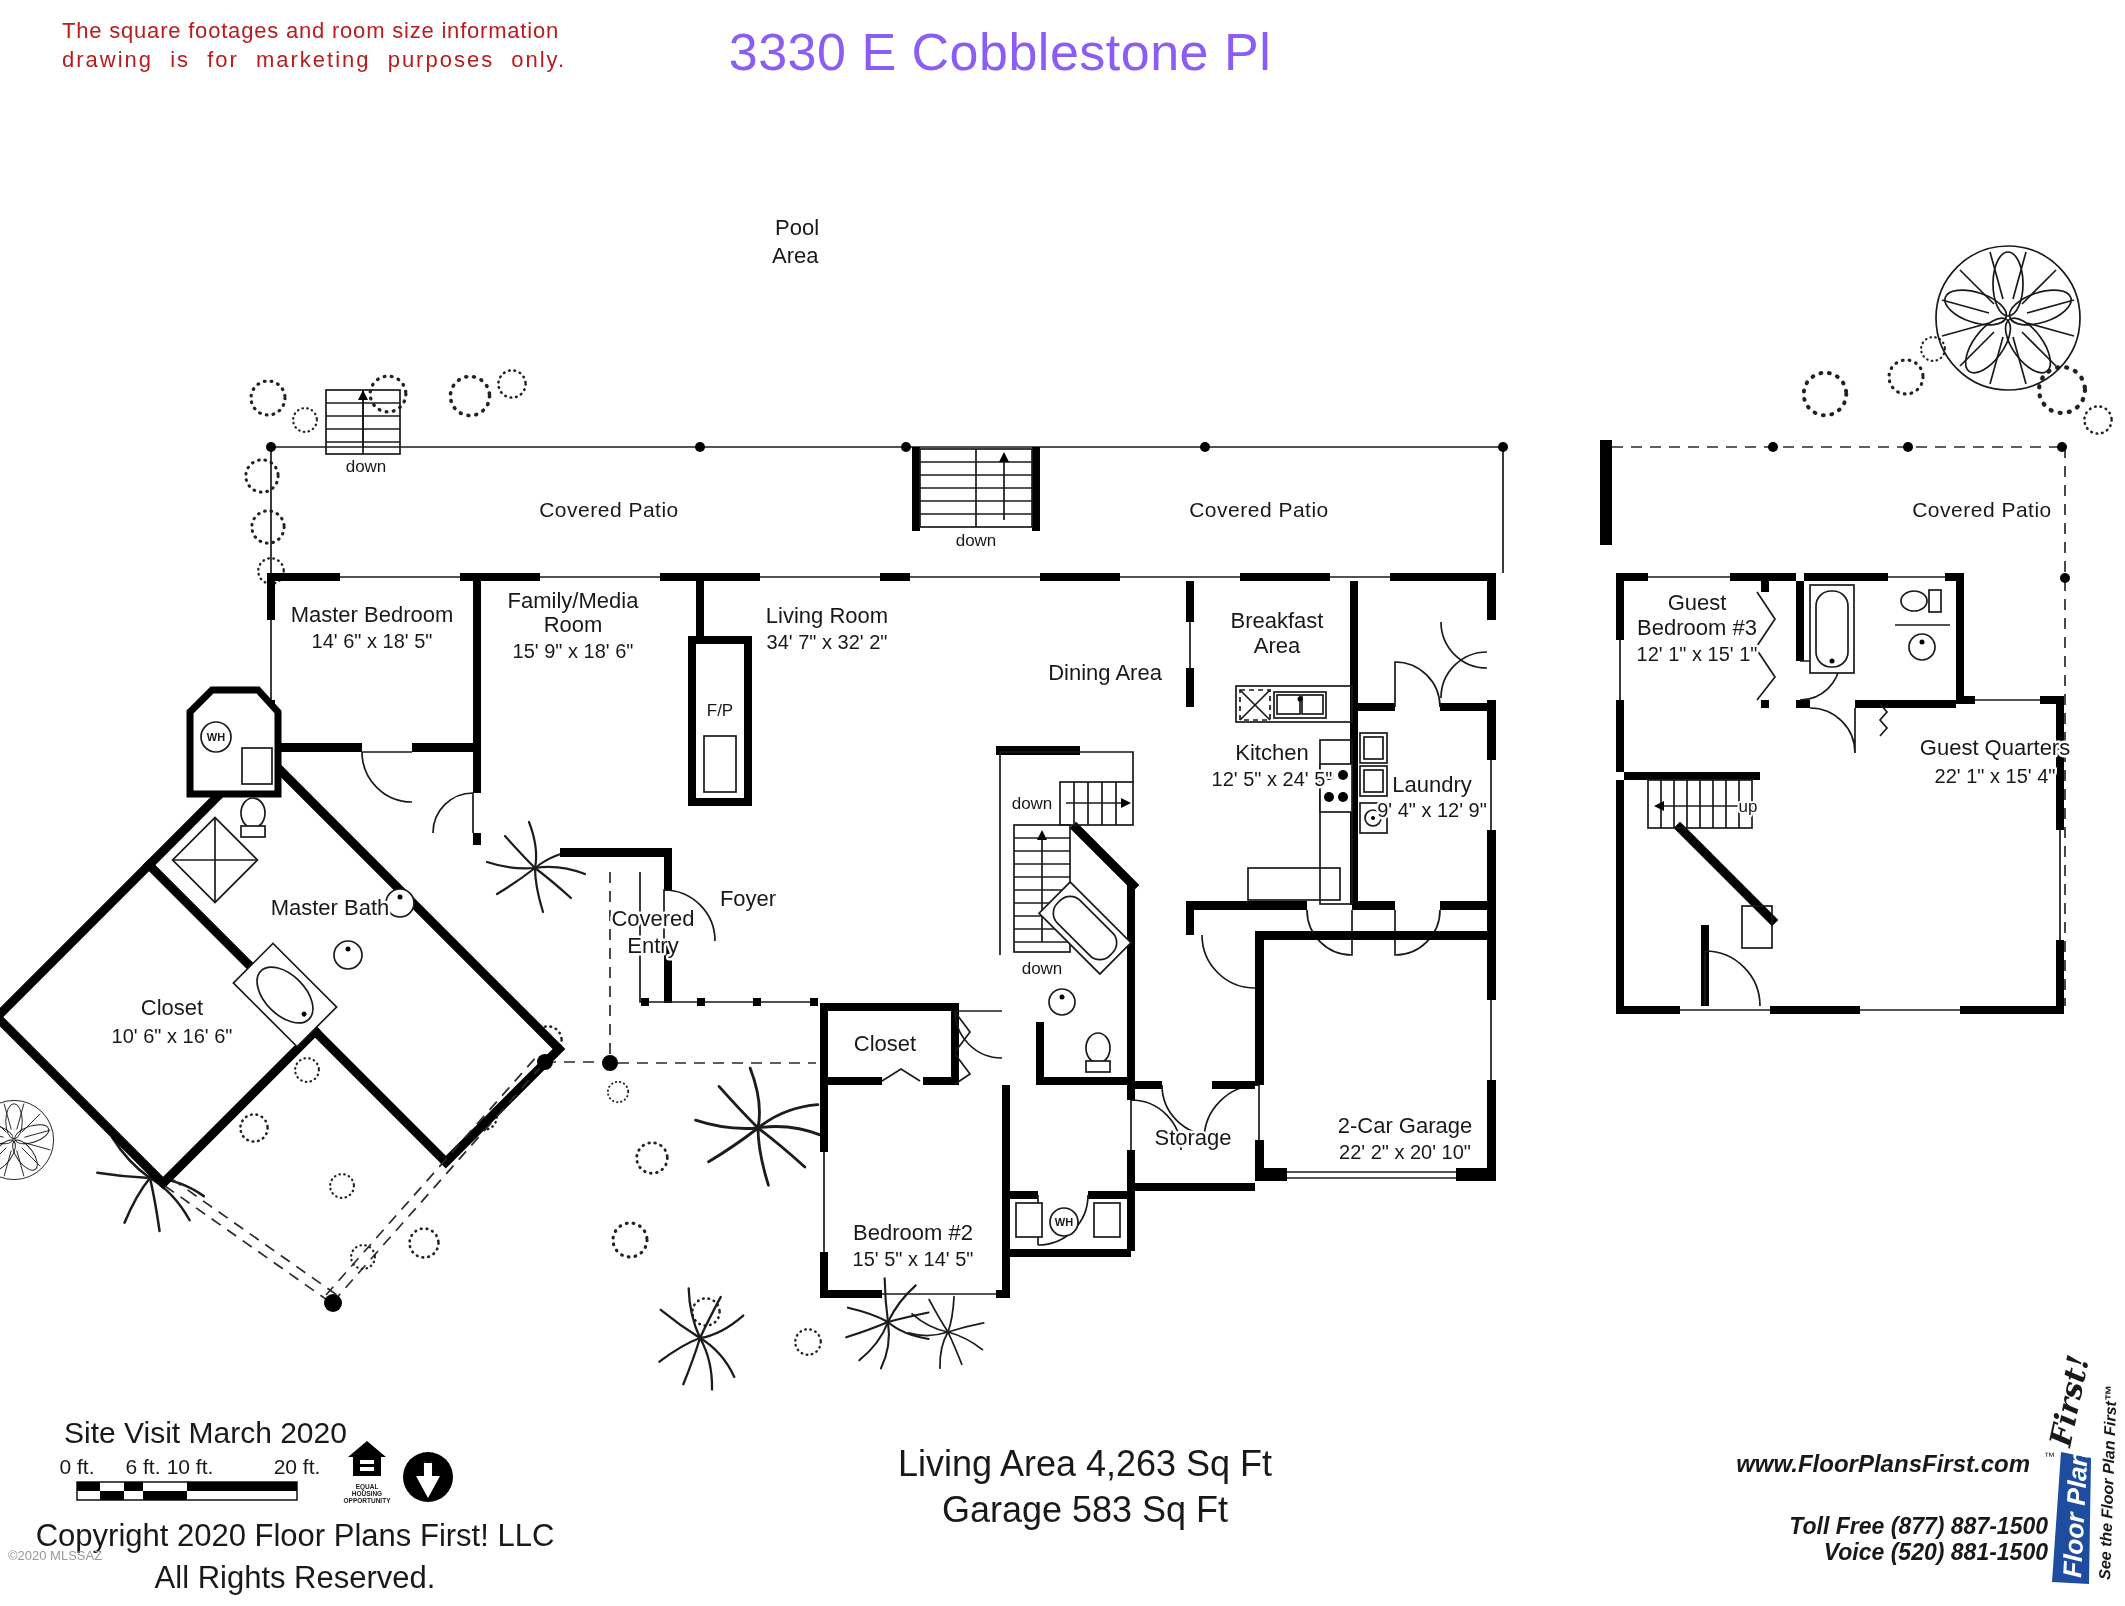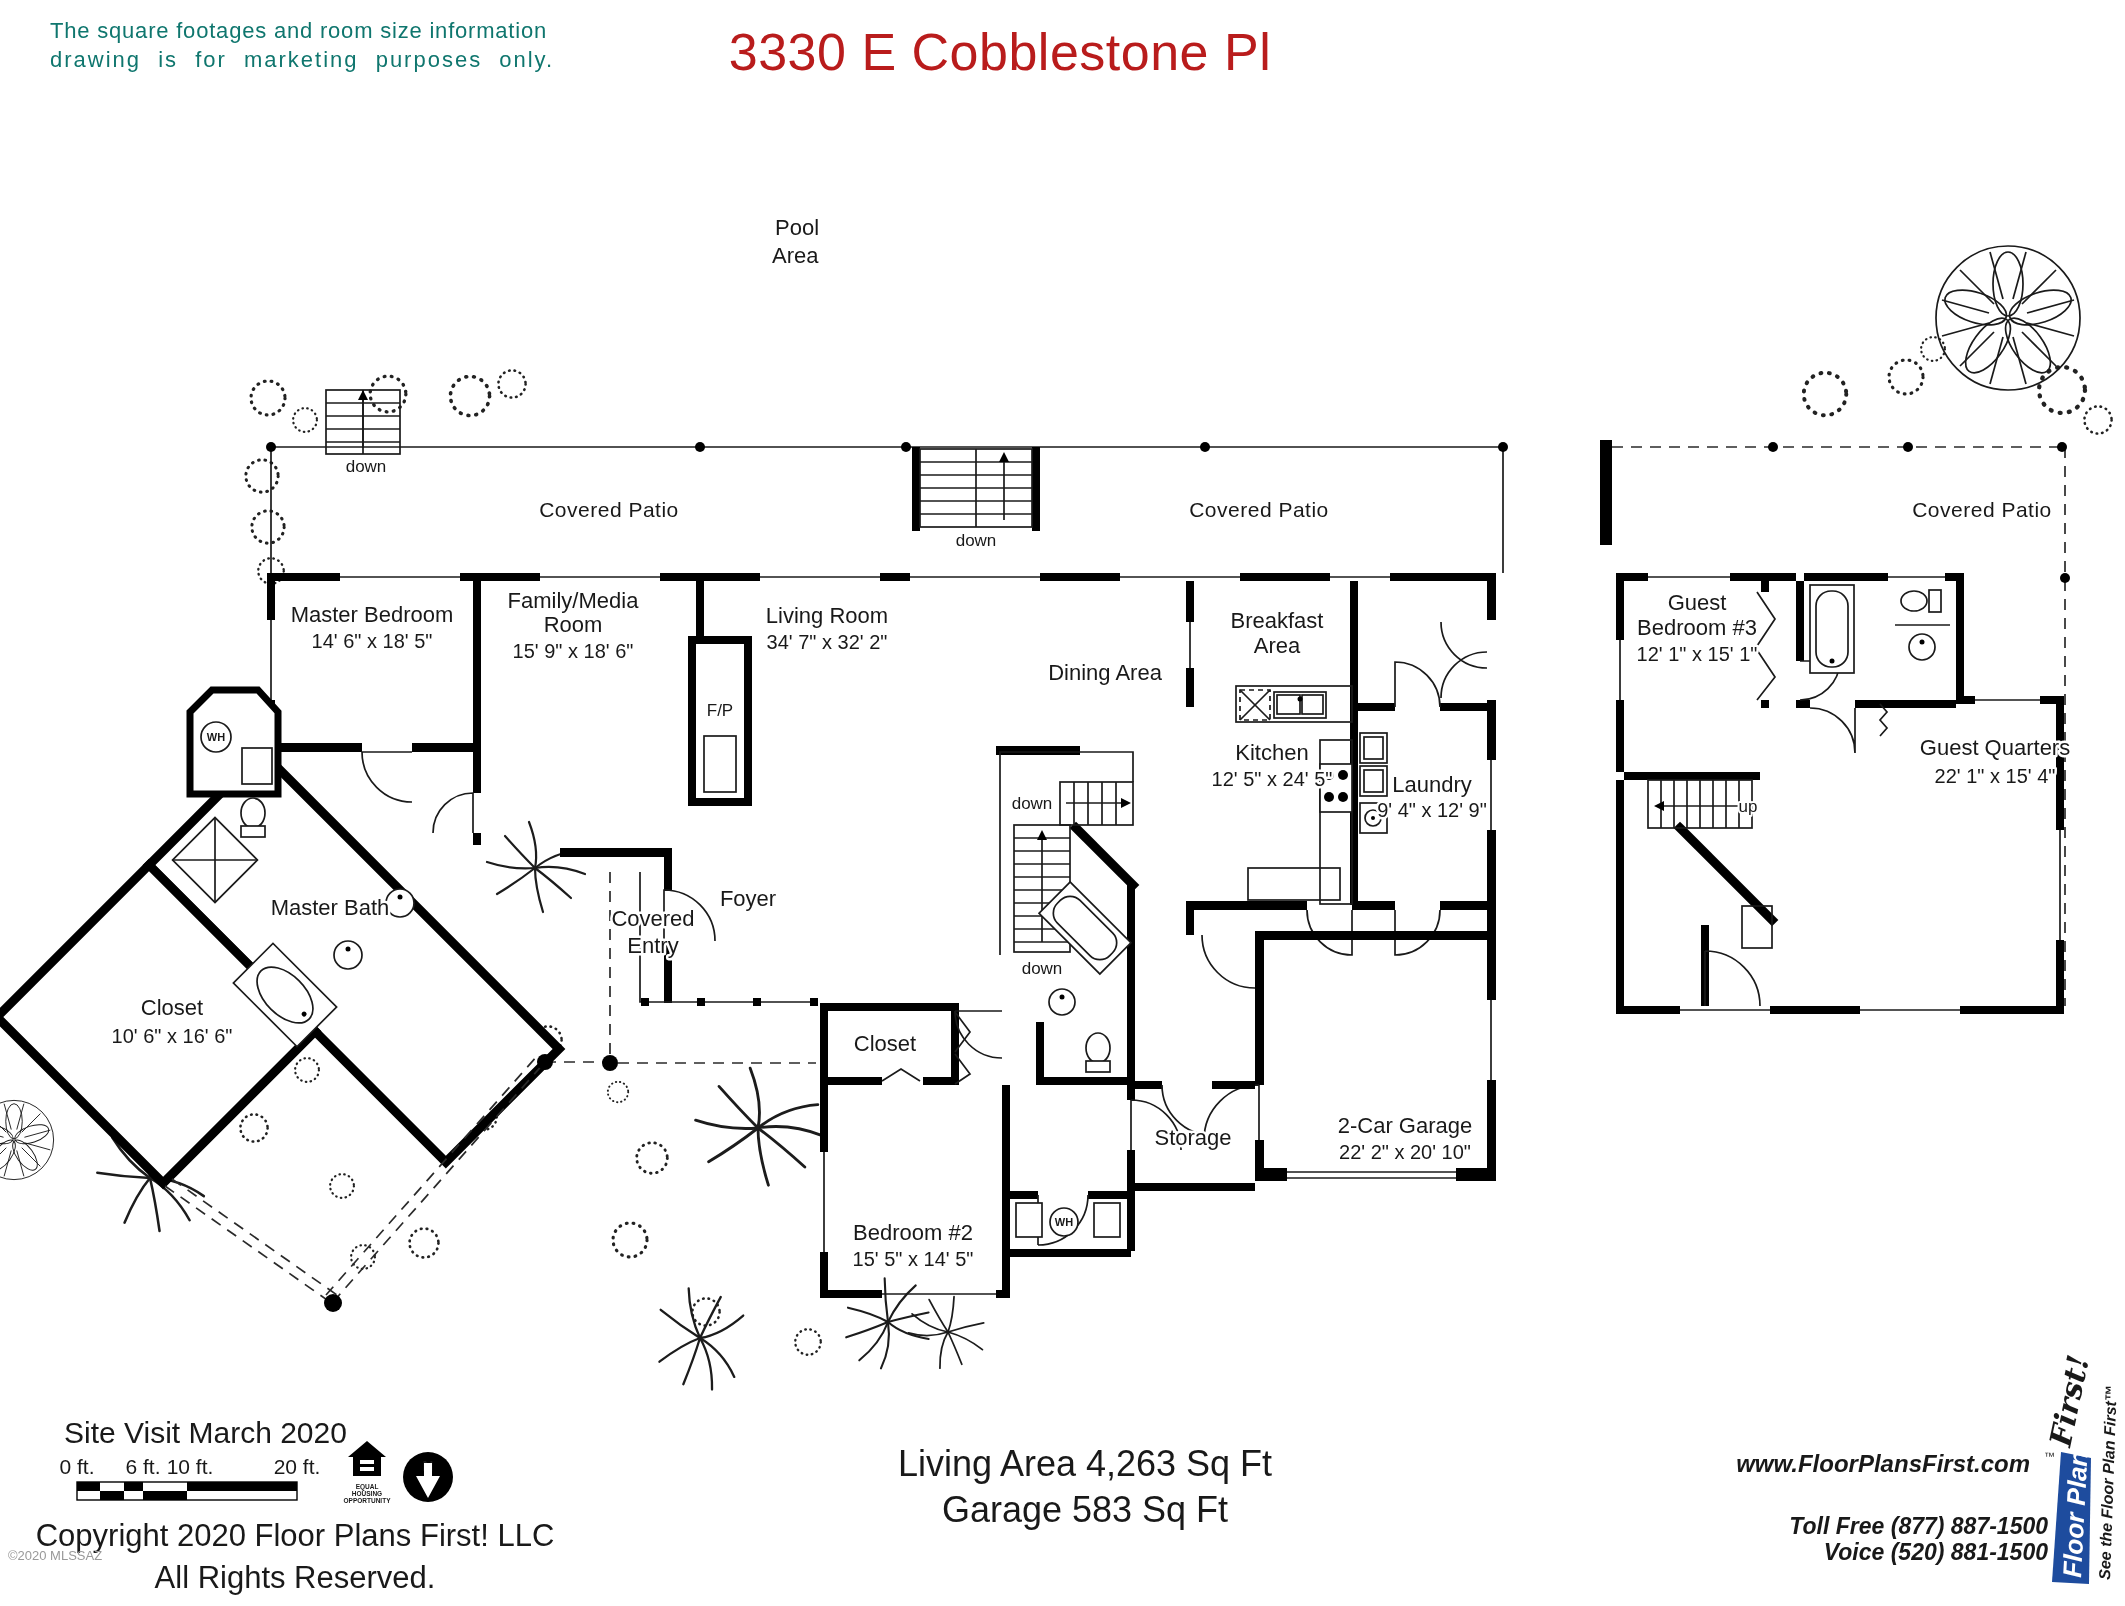--- a/index.html
+++ b/index.html
@@ -1,24 +1,24 @@
 <!DOCTYPE html>
 <html><head>
 <meta charset="utf-8">
 <style>
   html,body{margin:0;padding:0;background:#fff;}
   #page{position:relative;width:2125px;height:1606px;background:#ffffff;overflow:hidden;
         font-family:"Liberation Sans",sans-serif;color:#111;}
-  #disclaimer{position:absolute;left:50px;top:16px;width:640px;font-size:22px;line-height:29px;
-              letter-spacing:.8px;color:#0f766e;}
+  #disclaimer{position:absolute;left:62px;top:16px;width:640px;font-size:22px;line-height:29px;
+              letter-spacing:.8px;color:#b91c1c;}
   #disclaimer .dl2{word-spacing:1.5px}
   #disclaimer .dl3{word-spacing:6px}
   #disclaimer .dl4{word-spacing:9px;letter-spacing:2px}
   #title{position:absolute;left:690px;top:22px;width:620px;text-align:center;font-size:52px;
-         letter-spacing:.5px;color:#b91c1c;white-space:nowrap;}
+         letter-spacing:.5px;color:#8b5cf6;white-space:nowrap;}
   svg{position:absolute;left:0;top:0;}
   .wall{fill:#000;stroke:none}
   .thin{fill:none;stroke:#1a1a1a;stroke-width:1.7px}
   .thinf{fill:#fff;stroke:#1a1a1a;stroke-width:1.7px}
   .thick{fill:none;stroke:#000;stroke-width:9px;stroke-linecap:square}
   .roomw{fill:#fff;stroke:#000;stroke-width:9px}
   .fpw{fill:#fff;stroke:#000;stroke-width:8px}
   .dash{fill:none;stroke:#2a2a2a;stroke-width:1.7px;stroke-dasharray:11 8}
   .dot{fill:#000}
   .veg{fill:none;stroke:#1c1c1c;stroke-width:2.2px;stroke-linecap:round}

